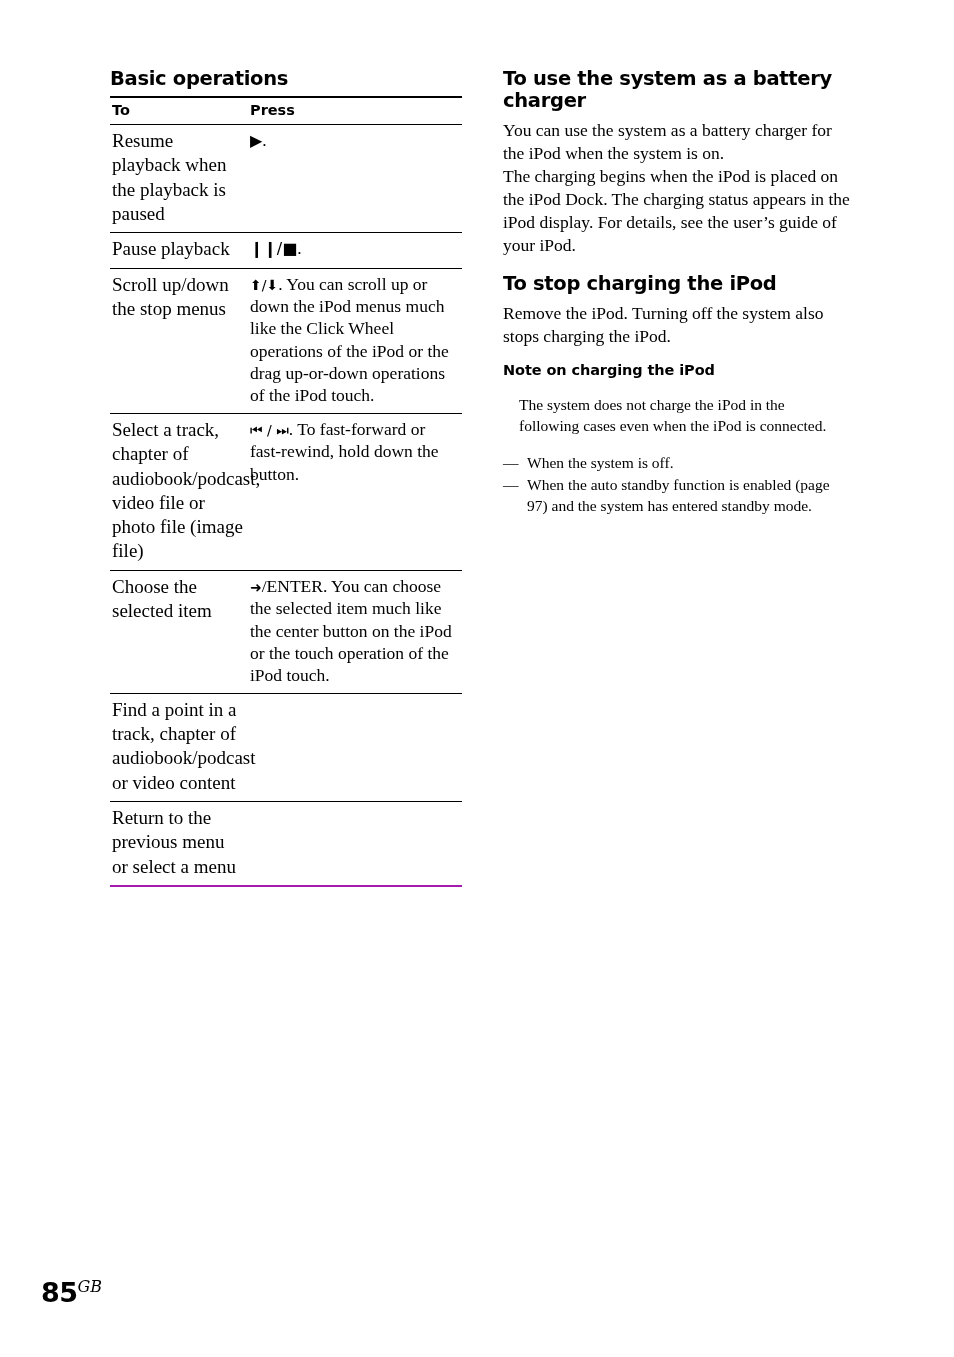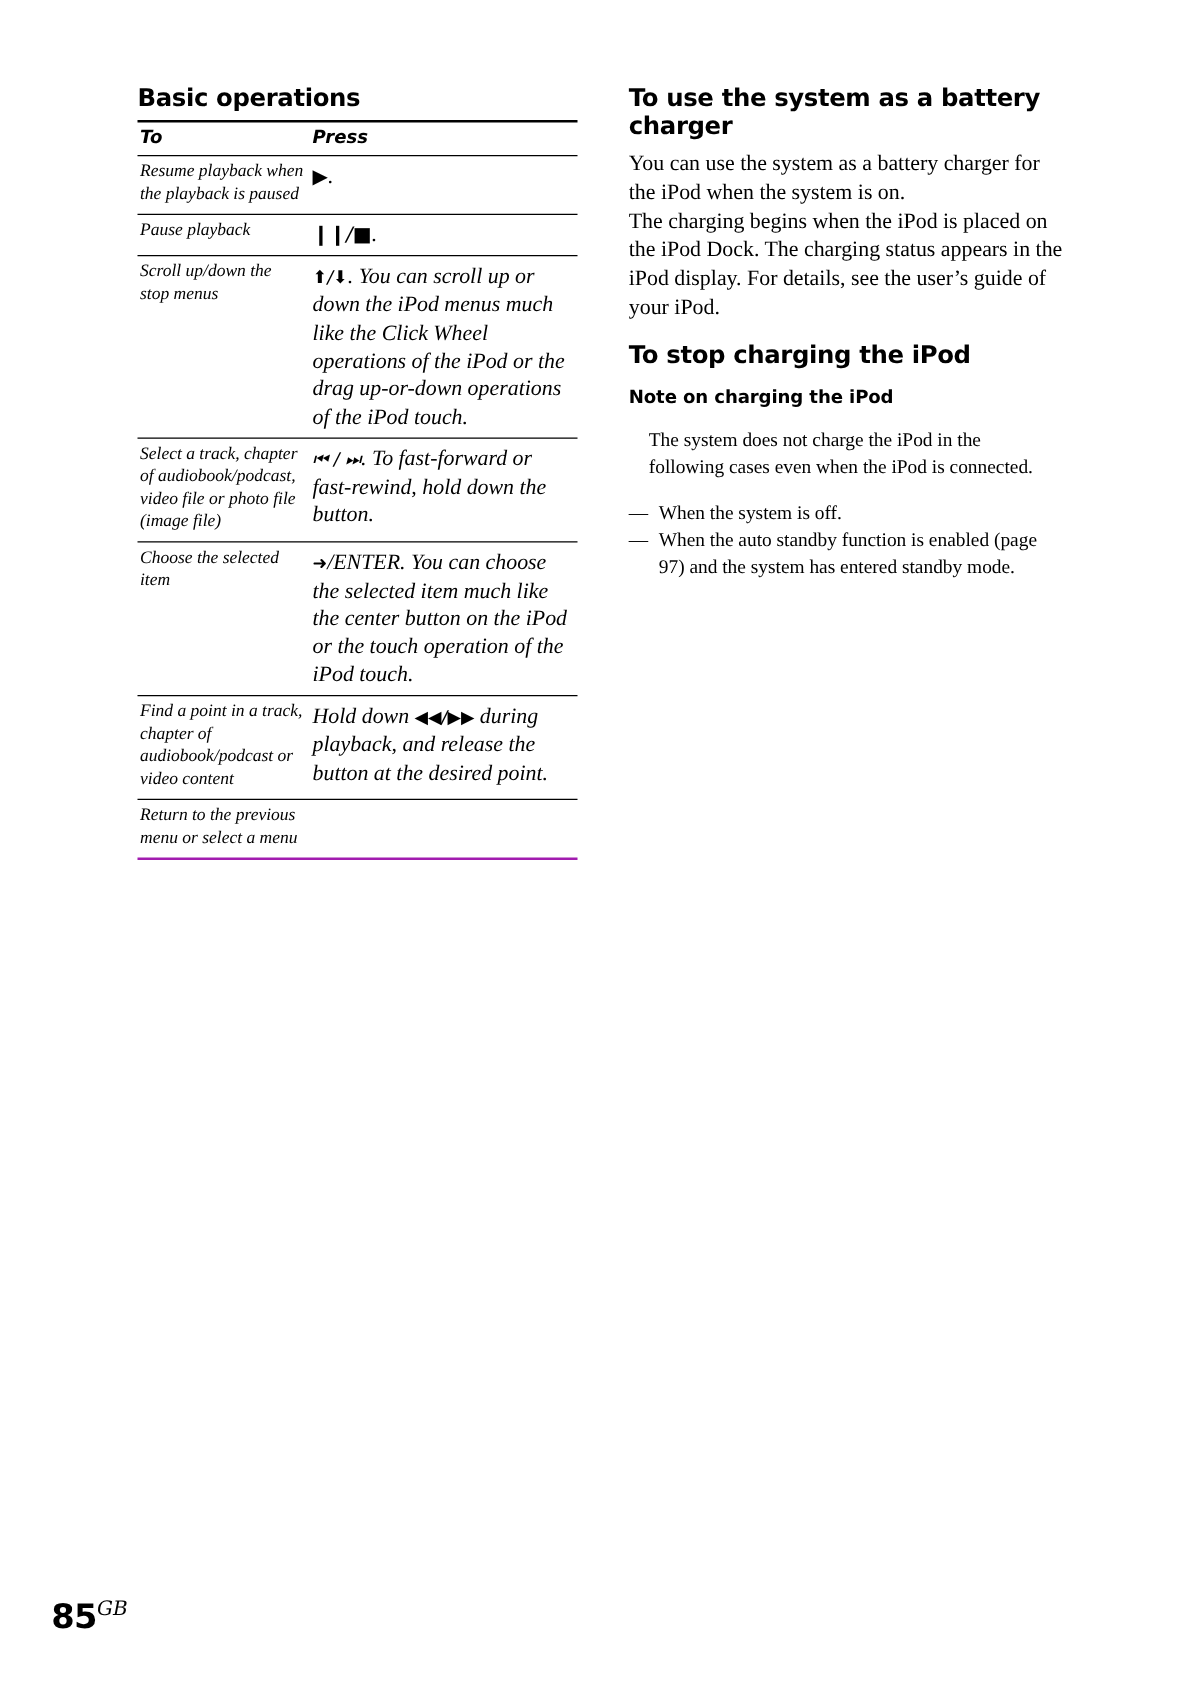--- a/index.html
+++ b/index.html
@@ -48,36 +48,35 @@
     font-weight: bold;
     letter-spacing: -0.1px;
     margin: 14px 0 3px 0;
     padding: 0;
     line-height: 1.2;
   }
   .table {
     width: 352px;
     border-top: 2px solid #000;
     margin-top: 4px;
-    font-style: italic;
   }
   .row {
     display: flex;
     border-bottom: 1px solid #000;
   }
   .row:last-child {
     border-bottom: 2px solid #a21caf;
   }
   .row.head {
     border-bottom: 1.5px solid #000;
   }
   .cell-to {
     width: 140px;
     padding: 4px 6px 6px 2px;
-    font-size: 14px;
+    font-size: 19px;
     line-height: 1.28;
     box-sizing: border-box;
   }
   .cell-press {
     width: 212px;
     padding: 4px 4px 6px 0px;
     font-size: 17.5px;
     line-height: 1.28;
     box-sizing: border-box;
   }
@@ -178,36 +177,36 @@
         <div class="cell-press"><span class="glyph">⏮ / ⏭</span><span>. To fast-forward or fast-rewind, hold down the button.</span></div>
       </div>
 
       <div class="row">
         <div class="cell-to">Choose the selected item</div>
         <div class="cell-press"><span class="glyph">➜</span><span>/ENTER. You can choose the selected item much like the center button on the iPod or the touch operation of the iPod touch.</span></div>
       </div>
 
       <div class="row">
         <div class="cell-to">Find a point in a track, chapter of audiobook/podcast or video content</div>
-        <div class="cell-press"><span>Hold down </span><span class="glyph nowrap">◀◀/▶▶</span><span> during playback, and release the button at the desired point.</span></div>
       </div>
 
       <div class="row">
         <div class="cell-to">Return to the previous menu or select a menu</div>
       </div>
 
     </div>
   </div>
 
   <div class="col-right">
     <h2 class="section-title">To use the system as a battery charger</h2>
     <p class="body-text">You can use the system as a battery charger for the iPod when the system is on.</p>
     <p class="body-text">The charging begins when the iPod is placed on the iPod Dock. The charging status appears in the iPod display. For details, see the user’s guide of your iPod.</p>
 
     <h2 class="section-title" style="margin-top:16px;">To stop charging the iPod</h2>
+    <p class="body-text">Remove the iPod. Turning off the system also stops charging the iPod.</p>
 
     <h3 class="sub-title">Note on charging the iPod</h3>
     <p class="note-text">The system does not charge the iPod in the following cases even when the iPod is connected.</p>
     <ul class="dash-list">
       <li><span class="dash">—</span><span>When the system is off.</span></li>
       <li><span class="dash">—</span><span>When the auto standby function is enabled (page 97) and the system has entered standby mode.</span></li>
     </ul>
   </div>
 
   <div class="pagenum"><span>85</span><sup>GB</sup></div>

